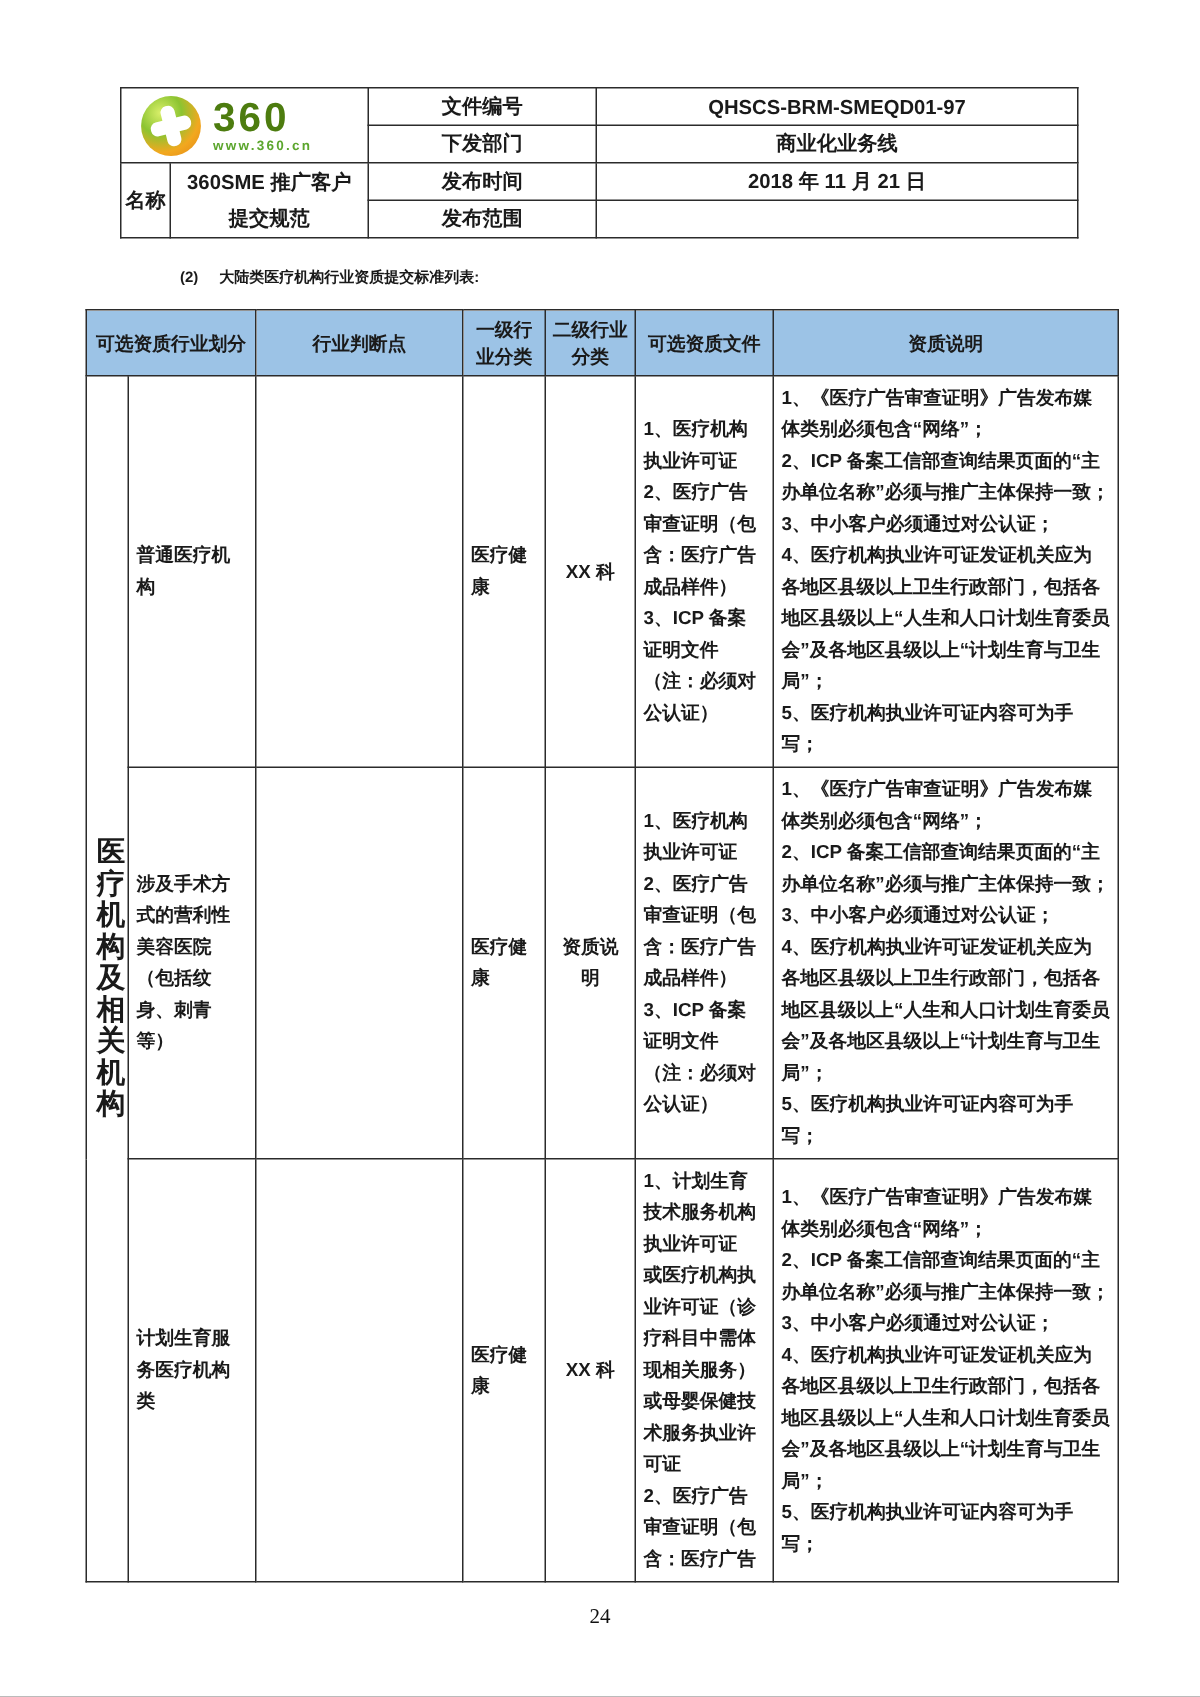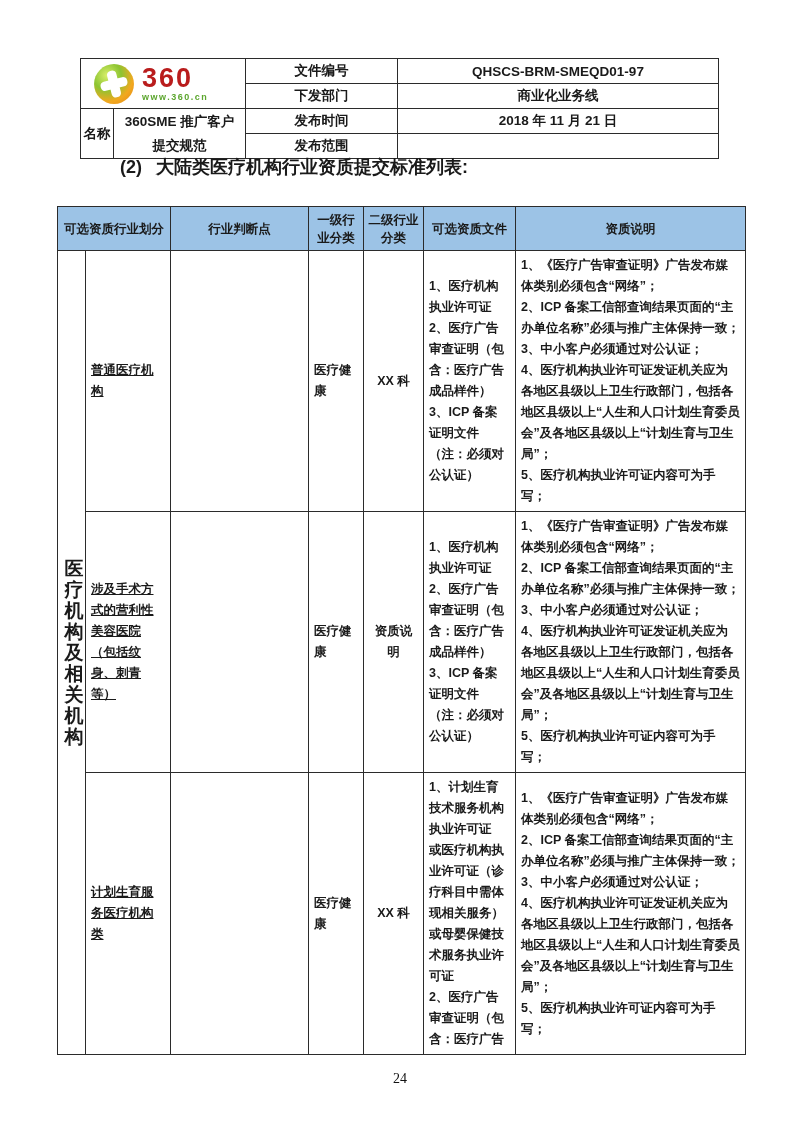--- a/index.html
+++ b/index.html
@@ -23,33 +23,33 @@
     border: 1.5px solid #2b2b2b;
     font-weight: bold; font-size: 13.5px;
     text-align: center; vertical-align: middle;
     height: 25px; overflow: hidden;
   }
   .doc-header .logo-cell { padding: 2px 4px 2px 12px; }
   .logo-wrap { display: flex; align-items: center; justify-content: flex-start; gap: 7px; }
   .logo-ball { width: 42px; height: 42px; flex: 0 0 auto; }
   .logo-texts { text-align: left; line-height: 1; }
   .logo-brand {
-    font-size: 27px; font-weight: bold; color: #b91c1c;
+    font-size: 27px; font-weight: bold; color: #4d7c0f;
     letter-spacing: 2px; display: block;
   }
   .logo-site {
     font-size: 9px; font-weight: bold; color: #5ca62e;
     letter-spacing: 1.5px; display: block; margin-top: 1px;
   }
   .name-title { line-height: 24px; }
 
   
   .section-heading {
-    position: absolute; left: 120px; top: 158px;
-    font-size: 18px; font-weight: bold; line-height: 18px;
+    position: absolute; left: 120px; top: 177px;
+    font-size: 10px; font-weight: bold; line-height: 18px;
   }
   .section-heading .num { margin-right: 14px; }
 
   
   .main-table {
     position: absolute; left: 57px; top: 206px;
     width: 688px; border-collapse: collapse; table-layout: fixed;
   }
   .main-table th, .main-table td {
     border: 1px solid #2b2b2b;
@@ -65,21 +65,21 @@
   .row-1 td { height: 253px; }
   .row-2 td { height: 252px; }
   .row-3 td { height: 271px; }
 
   .cell-group { text-align: center; padding: 2px 1px; }
   .vertical-label {
     width: 14px; margin: 0 auto;
     word-break: break-all; line-height: 21px;
     font-size: 19px; text-align: center;
   }
-  .cell-category { text-align: left; padding-left: 7px; padding-right: 4px; text-decoration: underline; }
+  .cell-category { text-align: left; padding-left: 7px; padding-right: 4px; }
   .cell-level1 { text-align: left; padding-left: 6px; }
   .cell-level2 { text-align: center; }
   .cell-docs { text-align: left; }
   .cell-notes { text-align: left; padding-left: 7px; padding-right: 4px; }
   .v-top { vertical-align: top; }
   .prewrap { white-space: pre-line; }
 
   
   .page-footer {
     position: absolute; left: 0; top: 1071px; width: 100%;

